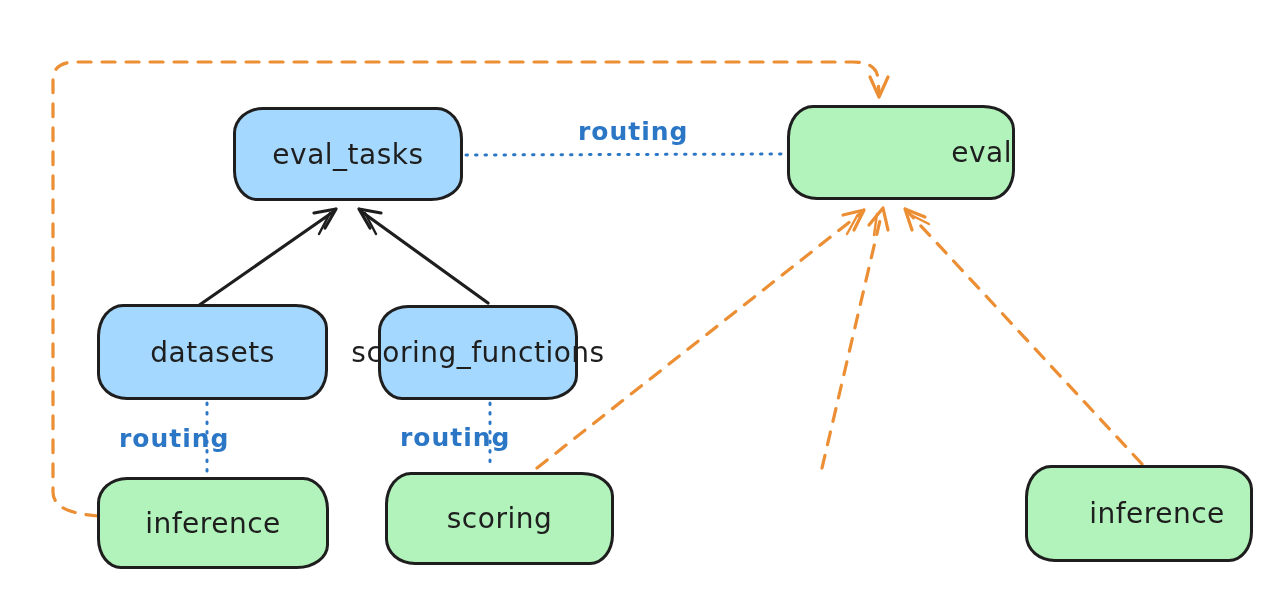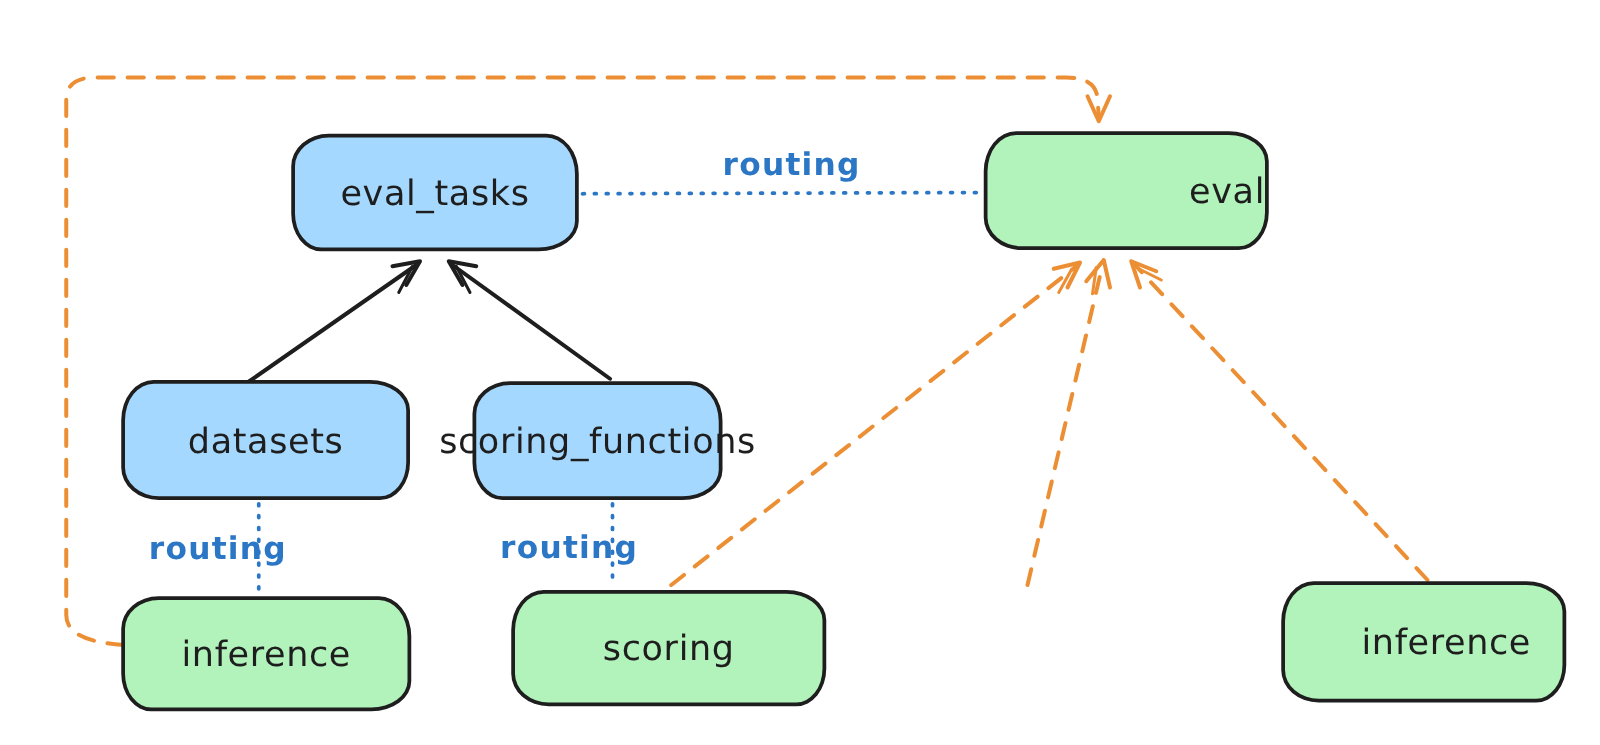--- a/index.html
+++ b/index.html
@@ -100,21 +100,21 @@
   </div>
 
   <div class="node blue r1" style="left:378px;top:305px;width:200px;height:95px;">
     <span>scoring_functions</span>
   </div>
 
   <div class="node green r1" style="left:97px;top:477px;width:232px;height:92px;">
     <span>inference</span>
   </div>
 
-  <div class="node green r2" style="left:385px;top:472px;width:252px;height:93px;margin-left:24px;">
+  <div class="node green r2" style="left:385px;top:472px;width:229px;height:93px;">
     <span>scoring</span>
   </div>
 
 
   <div class="node green r2" style="left:1025px;top:465px;width:228px;height:97px;padding-left:36px;">
     <span>inference</span>
   </div>
 
   <span class="edge-label" style="left:578px;top:117px;">routing</span>
 

